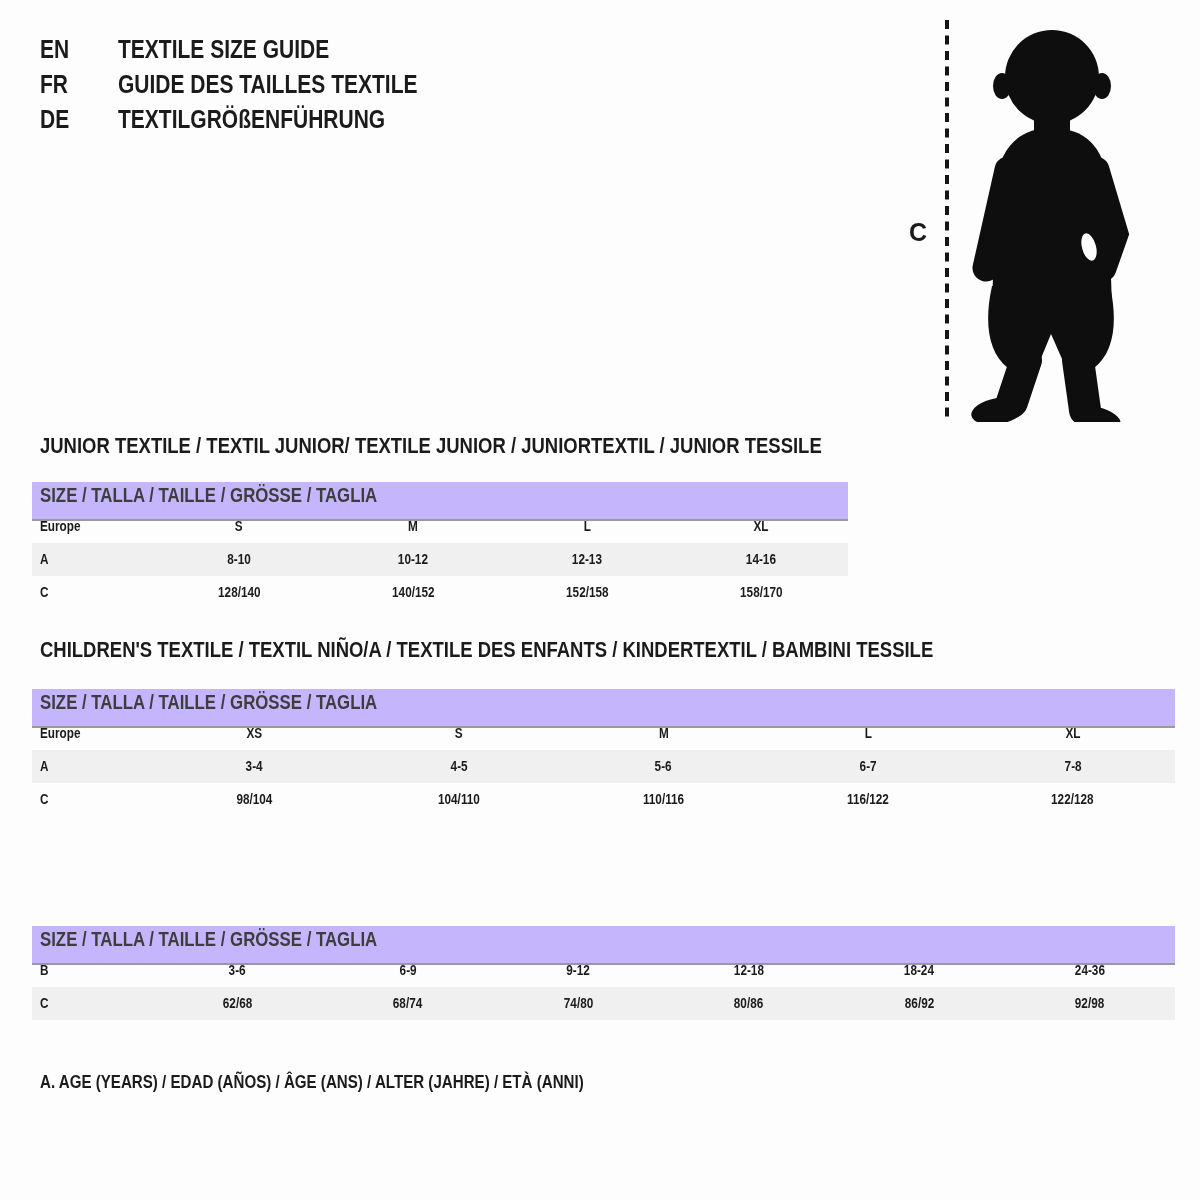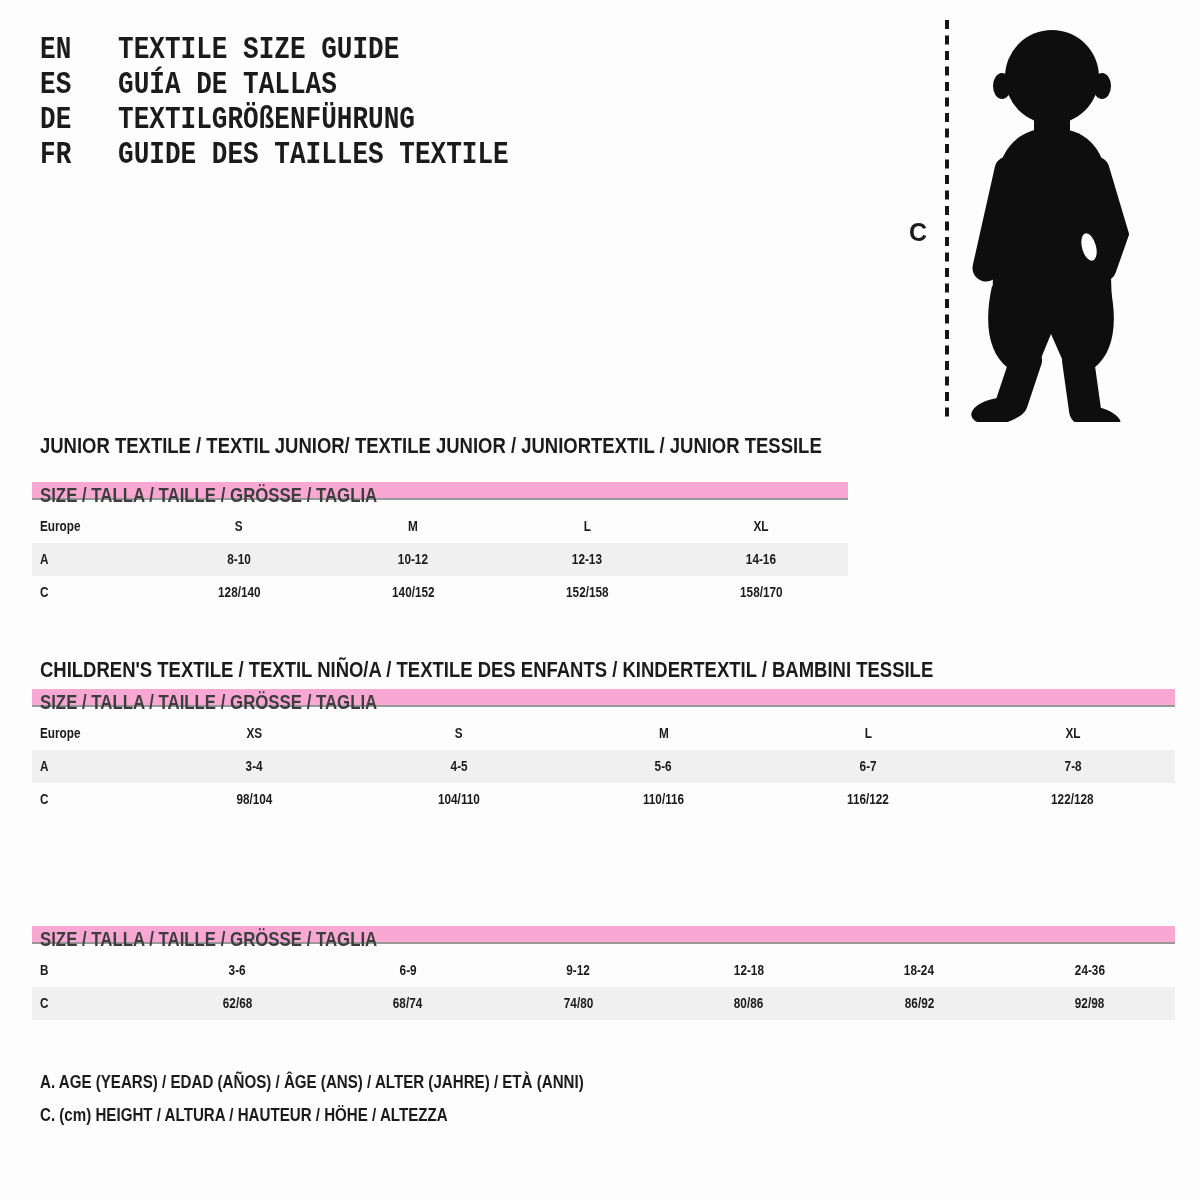--- a/index.html
+++ b/index.html
@@ -6,35 +6,35 @@
   .canvas{
     position:relative;width:1200px;height:1200px;background:#fdfdfd;
     font-family:"Liberation Sans",sans-serif;color:#1b1b1b;overflow:hidden;
   }
   
   .cond{display:inline-block;transform:scaleX(.84);transform-origin:0 50%;white-space:nowrap;font-weight:700;}
   .cond-c{display:inline-block;transform:scaleX(.84);transform-origin:50% 50%;white-space:nowrap;font-weight:700;}
 
   
   .lang-block{position:absolute;left:40px;top:32px;}
-  .lang-row{display:flex;height:35px;line-height:35px;font-size:31px;font-family:Liberation Mono, monospace;}
+  .lang-row{display:flex;height:35px;line-height:35px;font-size:25px;}
   .lang-code{width:78px;}
 
   
   .measure-line{position:absolute;left:944px;top:20px;}
   .measure-label{position:absolute;left:900px;top:218px;width:36px;height:28px;line-height:28px;
     text-align:center;font-size:25px;font-weight:700;}
   .baby{position:absolute;left:962px;top:22px;}
 
   
   .sec-title{position:absolute;left:40px;font-size:22px;line-height:36px;}
-  .st1{top:428px;} .st2{top:632px;margin-top:20px;} .st3{top:840px;}
-
-  
-  .size-bar{position:absolute;left:32px;height:18px;line-height:26px;background:#f9a8d4;
+  .st1{top:428px;} .st2{top:632px;} .st3{top:840px;}
+
+  
+  .size-bar{position:absolute;left:32px;height:39px;line-height:26px;background:#c4b5fd;
     border-bottom:2px solid #999999;padding-left:8px;box-sizing:border-box;font-size:20px;color:#3d3d3d;}
   .sb1{top:482px;width:816px;} .sb2{top:689px;width:1143px;} .sb3{top:926px;width:1143px;}
 
   
   .table{position:absolute;left:32px;}
   .tbl1{top:510px;width:816px;} .tbl2{top:717px;width:1143px;} .tbl3{top:954px;width:1143px;}
   .trow{display:flex;height:33px;line-height:33px;font-size:14px;}
   .trow.shaded{background:#f0f0f0;}
   .tcell{font-weight:700;}
   .tcell.lab{width:120px;padding-left:8px;box-sizing:border-box;}
@@ -48,30 +48,26 @@
 <body>
 
 <div class="canvas">
 
   <div class="lang-block">
     <div class="lang-row">
       <span class="lang-code"><span class="cond">EN</span></span>
       <span class="cond">TEXTILE SIZE GUIDE</span>
     </div>
     <div class="lang-row">
-      <span class="lang-code"><span class="cond">ES</span></span>
-      <span class="cond">GUÍA DE TALLAS</span>
+      <span class="lang-code"><span class="cond">FR</span></span>
+      <span class="cond">GUIDE DES TAILLES TEXTILE</span>
     </div>
     <div class="lang-row">
       <span class="lang-code"><span class="cond">DE</span></span>
       <span class="cond">TEXTILGRÖßENFÜHRUNG</span>
-    </div>
-    <div class="lang-row">
-      <span class="lang-code"><span class="cond">FR</span></span>
-      <span class="cond">GUIDE DES TAILLES TEXTILE</span>
     </div>
   </div>
 
   <svg class="measure-line" width="6" height="398" viewBox="0 0 6 398">
     <line x1="3" y1="0" x2="3" y2="398" stroke="#151515" stroke-width="4" stroke-dasharray="9 6.5"></line>
   </svg>
   <div class="measure-label">C</div>
   <svg class="baby" width="178" height="400" viewBox="0 0 178 400">
     <g fill="#0e0e0e" stroke="none">
       <ellipse cx="40" cy="64" rx="9" ry="13"></ellipse>
@@ -256,16 +252,15 @@
           <span class="cond-c">86/92</span>
         </div>
       <div class="tcell dat">
           <span class="cond-c">92/98</span>
         </div>
     </div>
   </div>
 
   <div class="legend">
     <div class="lline"><span class="cond">A. AGE (YEARS) / EDAD (AÑOS) / ÂGE (ANS) / ALTER (JAHRE) / ETÀ (ANNI)</span></div>
-    <div class="lline"><span class="cond">C. (cm) HEIGHT / ALTURA / HAUTEUR / HÖHE / ALTEZZA</span></div>
   </div>
 
 </div>
 
 </body></html>

